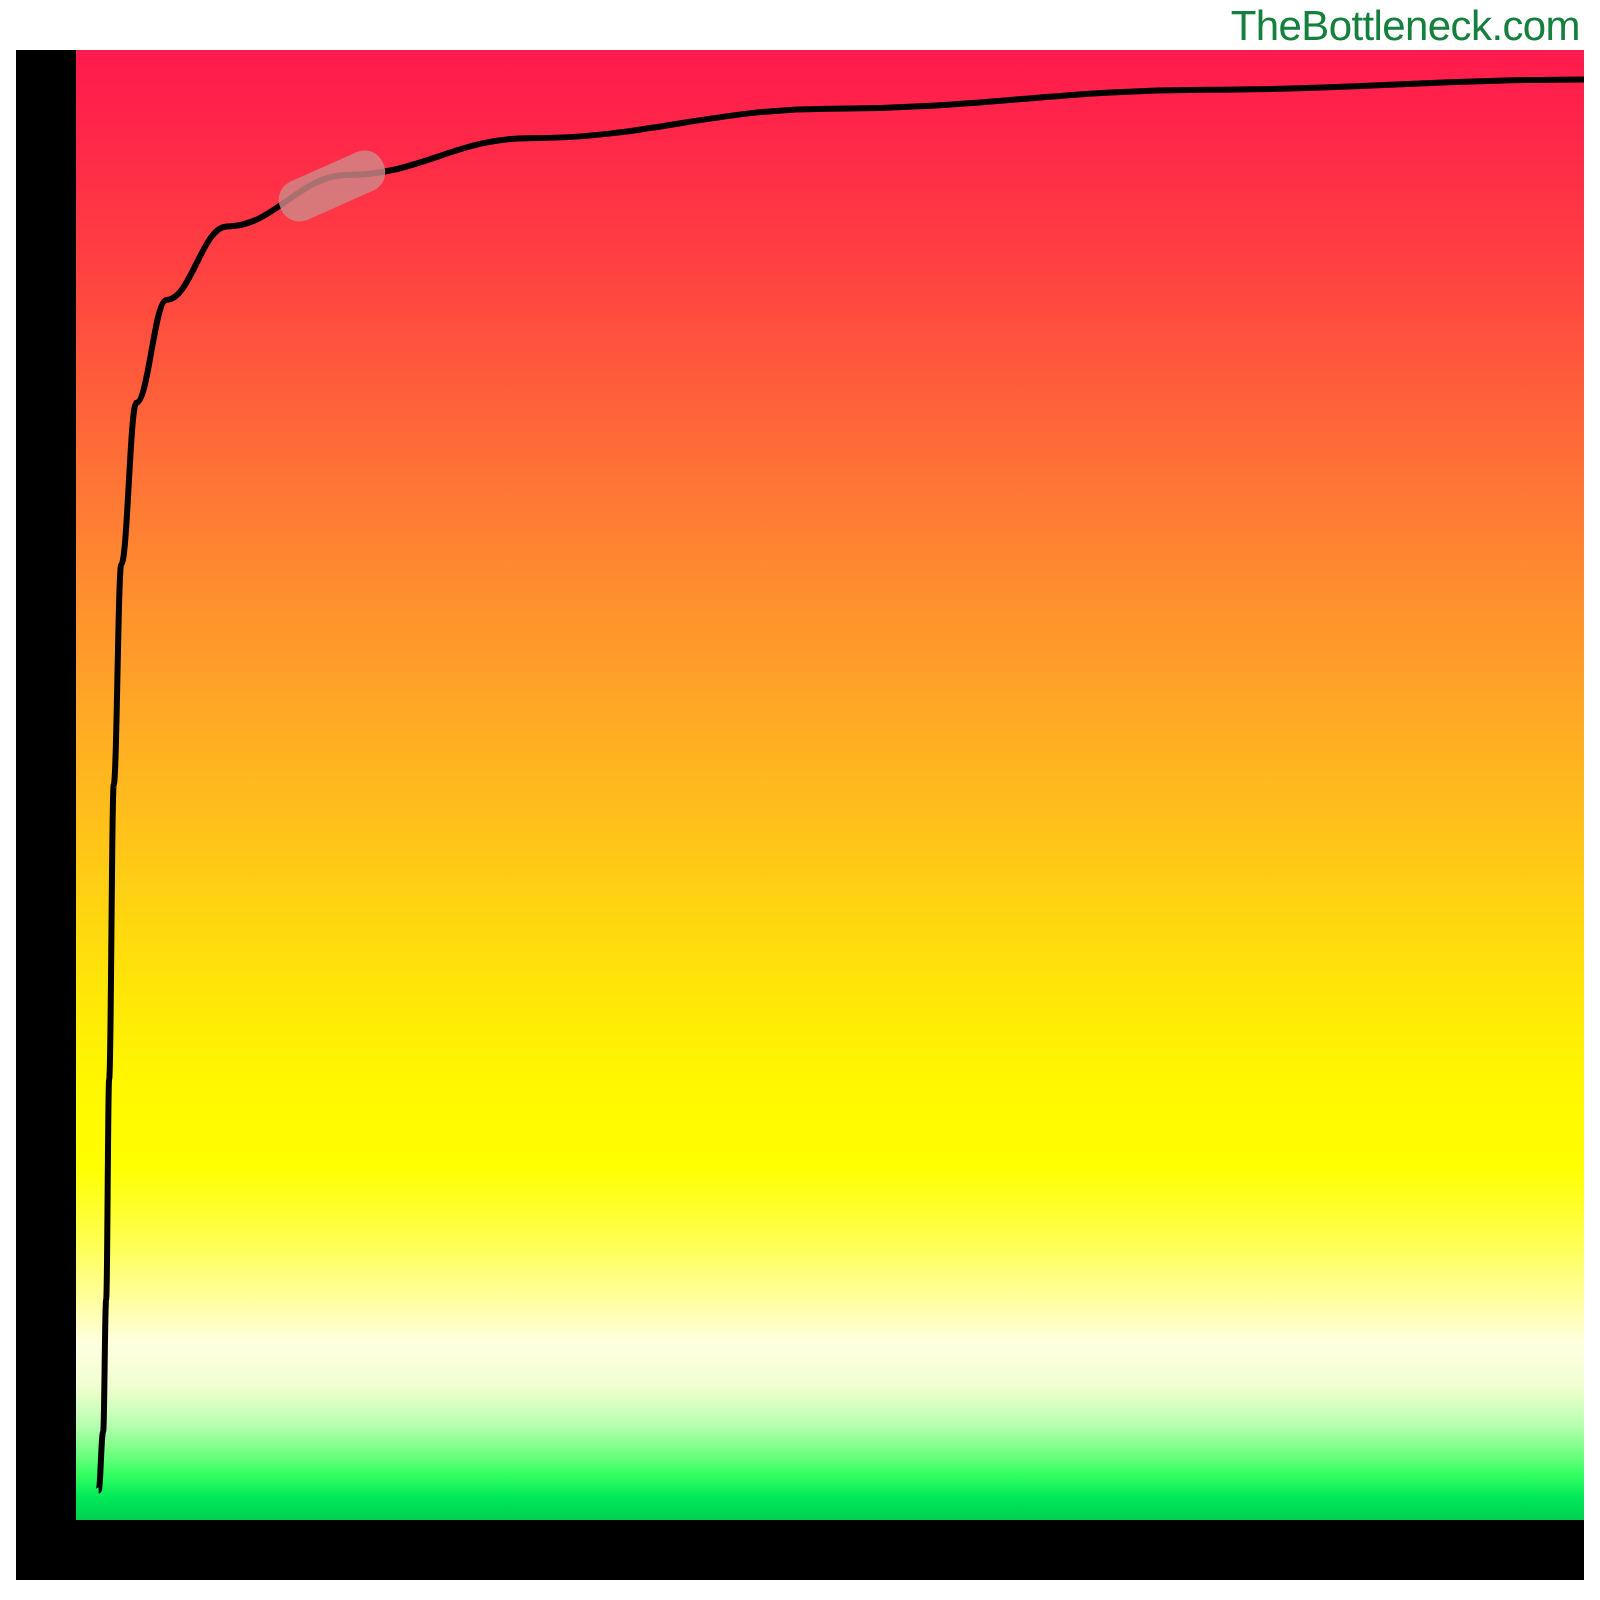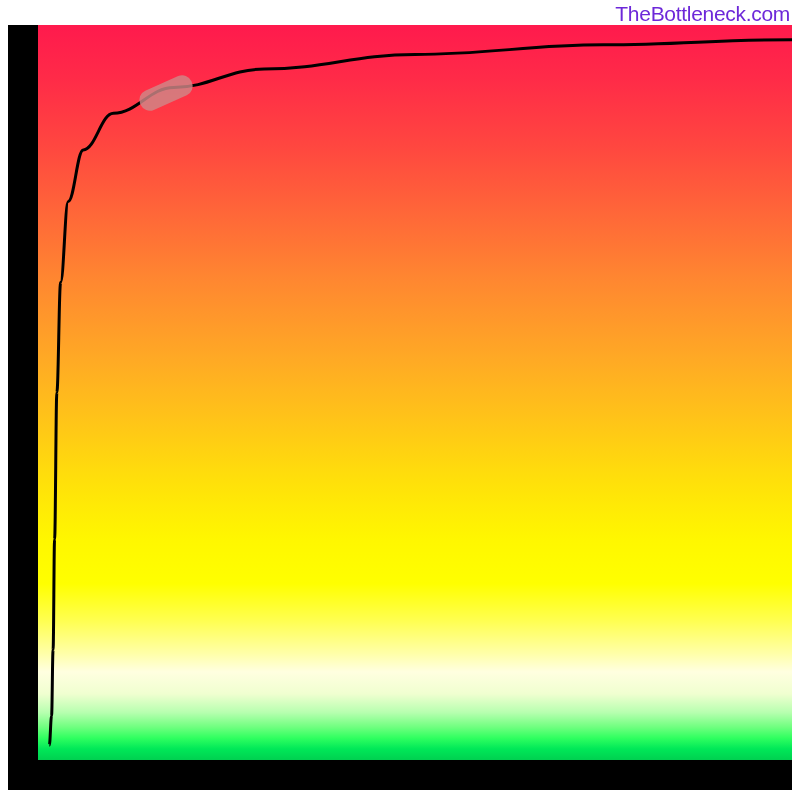--- a/index.html
+++ b/index.html
@@ -12,21 +12,21 @@
       height: 800px;
       background: #ffffff;
       font-family: Arial, sans-serif;
       position: relative;
     }
     .watermark {
       position: absolute;
       top: 2px;
       right: 10px;
       font-size: 21px;
-      color: #6d28d9;
+      color: #15803d;
       font-weight: normal;
       letter-spacing: -0.3px;
     }
     .chart-container {
       position: absolute;
       top: 25px;
       left: 8px;
       width: 784px;
       height: 765px;
     }

